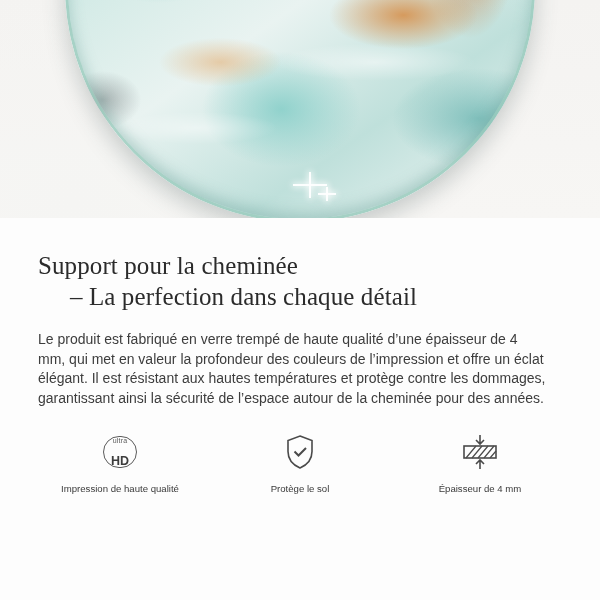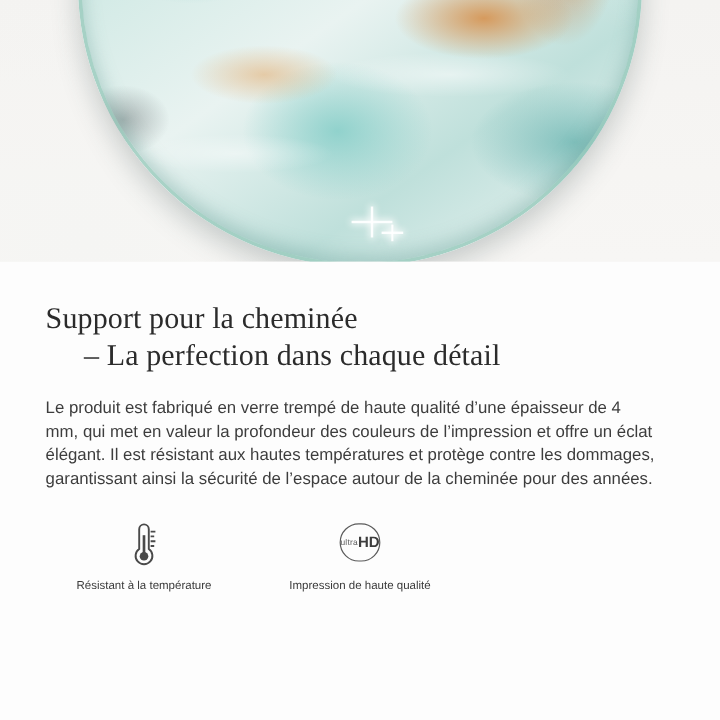--- a/index.html
+++ b/index.html
@@ -169,23 +169,23 @@
     font-size: 9.6px;
     color: #3a3a3a;
     line-height: 13px;
   }
   .ultrahd {
     width: 32px;
     height: 30px;
     border: 1.6px solid #5b5b5b;
     border-radius: 16px;
     display: flex;
-    flex-direction: row;
+    flex-direction: column;
     align-items: center;
-    justify-content: center;
+    justify-content: space-between;
     line-height: 1;
   }
   .ultrahd .u1 { font-size: 7px; letter-spacing: .2px; color:#5b5b5b; }
   .ultrahd .u2 { font-size: 12.5px; font-weight: bold; color:#3d3d3d; margin-top:1px; }
 </style>
 </head>
 <body>
 
 <div class="page">
 
@@ -202,40 +202,49 @@
   <div class="content">
     <h1 class="headline">
       <span>Support pour la cheminée</span>
       <span class="l2">– La perfection dans chaque détail</span>
     </h1>
     <p class="body-copy">Le produit est fabriqué en verre trempé de haute qualité d’une épaisseur de 4 mm, qui met en valeur la profondeur des couleurs de l’impression et offre un éclat élégant. Il est résistant aux hautes températures et protège contre les dommages, garantissant ainsi la sécurité de l’espace autour de la cheminée pour des années.</p>
   </div>
 
   <div class="features">
 
-    <div class="feature">
-      <div class="feature-icon">
-        <svg width="30" height="40" viewBox="0 0 30 40" fill="none" stroke="#4a4a4a" stroke-width="1.6">
-          <path d="M15 5a4 4 0 0 1 4 4v16.5a7 7 0 1 1-8 0V9a4 4 0 0 1 4-4z"></path>
-          <circle cx="15" cy="31.5" r="3.6" fill="#4a4a4a" stroke="none"></circle>
-          <rect x="13.9" y="14" width="2.2" height="15" fill="#4a4a4a" stroke="none"></rect>
-          <path d="M20.5 11h4M20.5 15h3M20.5 19h4M20.5 23h3"></path>
-        </svg>
-      </div>
-      <div class="feature-label">Résistant à la température</div>
-    </div>
 
     <div class="feature">
       <div class="feature-icon">
         <div class="ultrahd">
           <span class="u1">ultra</span>
           <span class="u2">HD</span>
         </div>
       </div>
       <div class="feature-label">Impression de haute qualité</div>
     </div>
 
-
-
-
+    <div class="feature">
+      <div class="feature-icon">
+        <svg width="34" height="38" viewBox="0 0 34 38" fill="none" stroke="#4a4a4a" stroke-width="1.6">
+          <path d="M17 3l12 4.5v11c0 8-5.4 13.6-12 16.5C10.4 32.1 5 26.5 5 18.5v-11L17 3z"></path>
+          <path d="M11.5 18.5l4 4 7.5-7.5" stroke-width="2"></path>
+        </svg>
+      </div>
+      <div class="feature-label">Protège le sol</div>
+    </div>
+
+
+
+    <div class="feature">
+      <div class="feature-icon">
+        <svg width="40" height="38" viewBox="0 0 40 38" fill="none" stroke="#4a4a4a" stroke-width="1.6">
+          <path d="M20 2v8M16 7l4 4 4-4"></path>
+          <path d="M20 36v-8M16 31l4-4 4 4"></path>
+          <rect x="4" y="13" width="32" height="12" fill="none"></rect>
+          <path d="M6 25l10-12M12 25l10-12M18 25l10-12M24 25l10-12M30 25l6-7" stroke-width="1.2"></path>
+        </svg>
+      </div>
+      <div class="feature-label">Épaisseur de 4 mm</div>
+    </div>
 
   </div>
 </div>
 
 </body></html>

